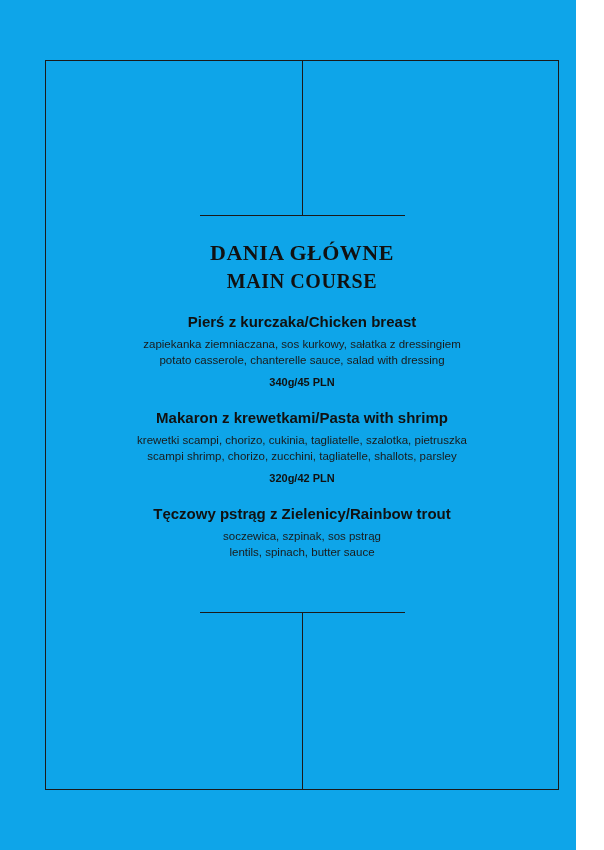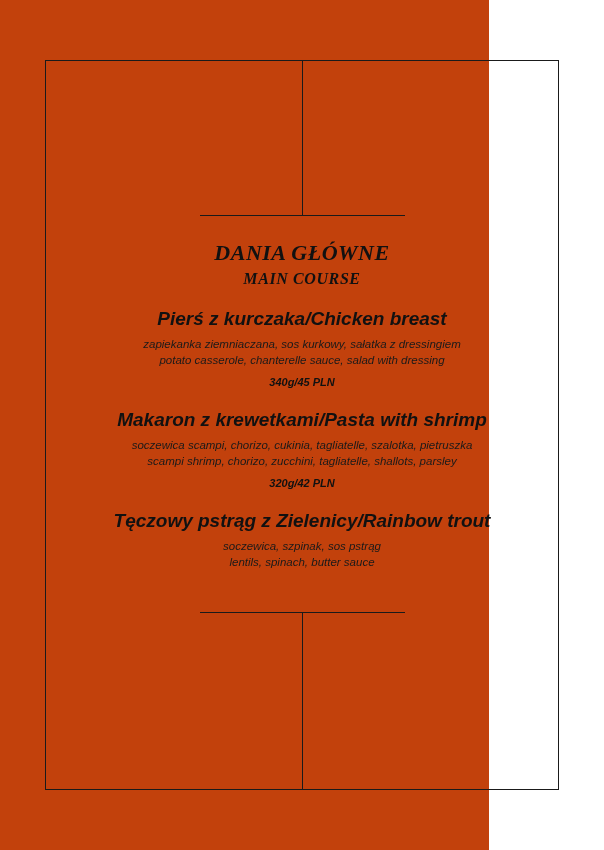--- a/index.html
+++ b/index.html
@@ -10,24 +10,23 @@
     width: 604px;
     height: 850px;
     background: #ffffff;
     font-family: "Liberation Sans", sans-serif;
     color: #111111;
     overflow: hidden;
   }
 
   .page {
     position: relative;
-    width: 489px;
+    width: 576px;
     height: 850px;
-    background: #c2410c;
-    font-style: italic;
+    background: #0ea5e9;
   }
 
   
   .frame {
     position: absolute;
     left: 45px;
     top: 60px;
     width: 514px;
     height: 730px;
     border: 1px solid #1a1a1a;
@@ -82,37 +81,37 @@
     font-family: "Liberation Serif", serif;
     font-weight: bold;
     font-size: 22px;
     letter-spacing: 0.5px;
     margin: 0 0 4px 0;
     color: #111111;
   }
   .heading-en {
     font-family: "Liberation Serif", serif;
     font-weight: bold;
-    font-size: 16px;
+    font-size: 20px;
     letter-spacing: 0.6px;
     margin: 0 0 20px 0;
     color: #111111;
   }
 
   .dish {
     margin-bottom: 21px;
   }
   .dish:last-child {
     margin-bottom: 0;
   }
 
   .dish-name {
     font-family: "Liberation Sans", sans-serif;
     font-weight: bold;
-    font-size: 19px;
+    font-size: 15px;
     margin: 0 0 6px 0;
     color: #111111;
   }
   .dish-desc-pl,
   .dish-desc-en {
     font-family: "Liberation Sans", sans-serif;
     font-size: 11.5px;
     line-height: 16px;
     margin: 0;
     color: #1a1a1a;
@@ -143,21 +142,21 @@
 
     <div class="dish">
       <p class="dish-name">Pierś z kurczaka/Chicken breast</p>
       <p class="dish-desc-pl">zapiekanka ziemniaczana, sos kurkowy, sałatka z dressingiem</p>
       <p class="dish-desc-en">potato casserole, chanterelle sauce, salad with dressing</p>
       <p class="dish-price">340g/45 PLN</p>
     </div>
 
     <div class="dish">
       <p class="dish-name">Makaron z krewetkami/Pasta with shrimp</p>
-      <p class="dish-desc-pl">soczewica scampi, chorizo, cukinia, tagliatelle, szalotka, pietruszka</p>
+      <p class="dish-desc-pl">krewetki scampi, chorizo, cukinia, tagliatelle, szalotka, pietruszka</p>
       <p class="dish-desc-en">scampi shrimp, chorizo, zucchini, tagliatelle, shallots, parsley</p>
       <p class="dish-price">320g/42 PLN</p>
     </div>
 
     <div class="dish">
       <p class="dish-name">Tęczowy pstrąg z Zielenicy/Rainbow trout</p>
       <p class="dish-desc-pl">soczewica, szpinak, sos pstrąg</p>
       <p class="dish-desc-en">lentils, spinach, butter sauce</p>
     </div>
 

